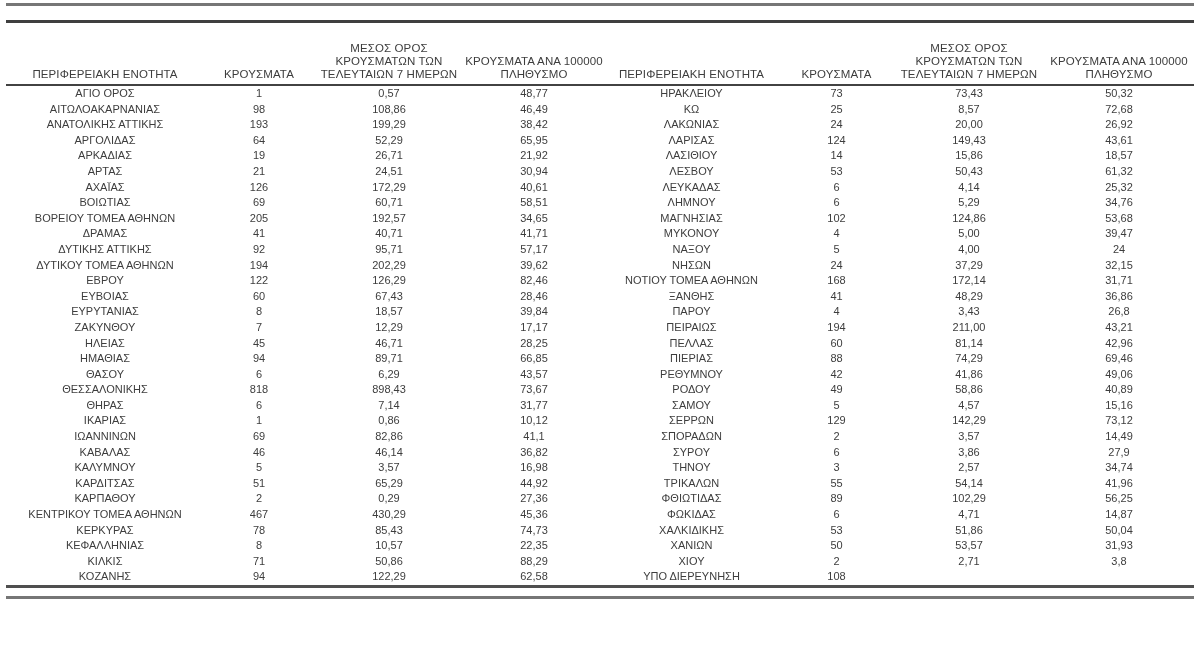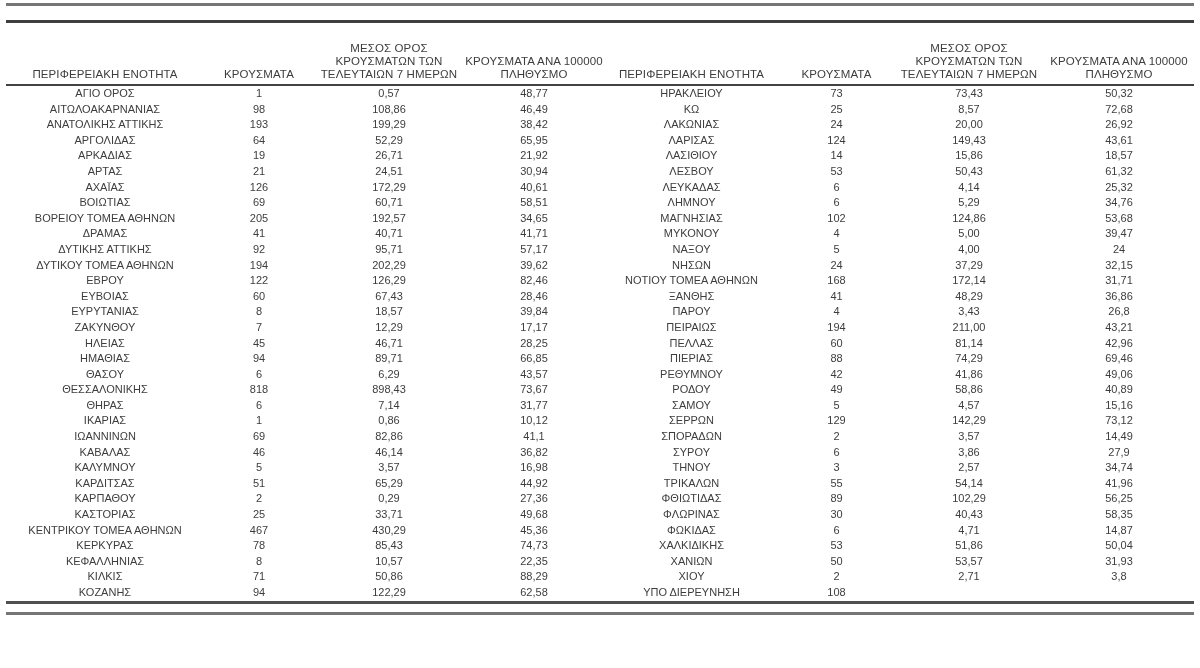--- a/index.html
+++ b/index.html
@@ -375,30 +375,20 @@
           <td>ΚΑΡΠΑΘΟΥ</td>
           <td>2</td>
           <td>0,29</td>
           <td>27,36</td>
           <td>ΦΘΙΩΤΙΔΑΣ</td>
           <td>89</td>
           <td>102,29</td>
           <td>56,25</td>
         </tr>
         <tr>
-          <td>ΚΑΣΤΟΡΙΑΣ</td>
-          <td>25</td>
-          <td>33,71</td>
-          <td>49,68</td>
-          <td>ΦΛΩΡΙΝΑΣ</td>
-          <td>30</td>
-          <td>40,43</td>
-          <td>58,35</td>
-        </tr>
-        <tr>
           <td>ΚΕΝΤΡΙΚΟΥ ΤΟΜΕΑ ΑΘΗΝΩΝ</td>
           <td>467</td>
           <td>430,29</td>
           <td>45,36</td>
           <td>ΦΩΚΙΔΑΣ</td>
           <td>6</td>
           <td>4,71</td>
           <td>14,87</td>
         </tr>
         <tr>

